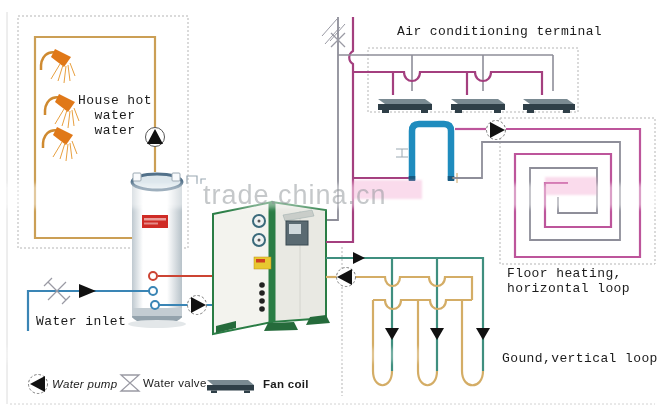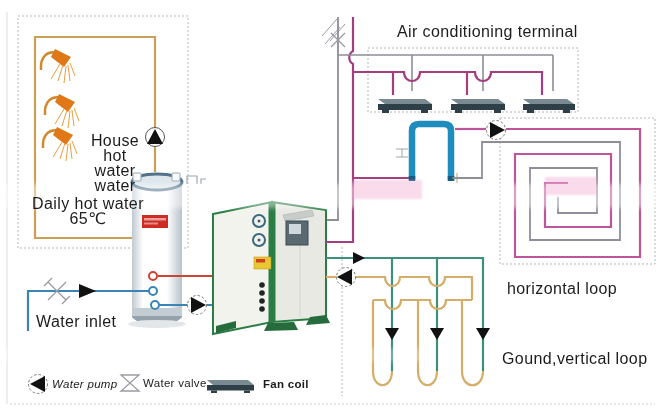--- a/index.html
+++ b/index.html
@@ -1,21 +1,21 @@
 <!DOCTYPE html>
 <html><head>
 <meta charset="utf-8">
 <style>
   html,body{margin:0;padding:0;}
   body{width:660px;height:412px;position:relative;background:#ffffff;overflow:hidden;
        font-family:"Liberation Sans","DejaVu Sans",sans-serif;}
   .stage{position:absolute;inset:0;}
   svg{position:absolute;left:0;top:0;}
-  .lbl{position:absolute;color:#1c1c1c;font-size:16px;line-height:15px;letter-spacing:.4px;}
-  .lbl.center{text-align:center;margin-top:40px;}
+  .lbl{position:absolute;color:#1c1c1c;font-size:13px;line-height:15px;letter-spacing:.4px;font-family:Liberation Mono, monospace;}
+  .lbl.center{text-align:center;}
   .legend-lbl{position:absolute;color:#1c1c1c;font-size:11.5px;letter-spacing:.3px;}
   .wm-band{position:absolute;left:0;width:660px;background:rgba(255,255,255,.55);
            filter:blur(2px);pointer-events:none;}
   .wm-text{position:absolute;left:203px;top:180px;font-size:27px;color:rgba(140,145,150,.50);
            letter-spacing:1px;pointer-events:none;white-space:nowrap;}
   .wm-pink{position:absolute;background:rgba(242,160,205,.38);filter:blur(1px);pointer-events:none;}
 </style>
 </head>
 <body>
 
@@ -177,33 +177,30 @@
     <rect x="207" y="385" width="47" height="5.5" fill="#2f3f48"></rect>
     <rect x="211" y="390.5" width="6" height="2.5" fill="#2f3f48"></rect>
         <rect x="244" y="390.5" width="6" height="2.5" fill="#2f3f48"></rect>
   </g>
 </svg>
 
 <div class="wm-band" style="top:184px;height:24px;opacity:.8;"></div>
 <div class="wm-band" style="top:348px;height:14px;width:430px;opacity:.5;"></div>
 <div class="wm-pink" style="left:352px;top:180px;width:70px;height:19px;"></div>
 <div class="wm-pink" style="left:545px;top:177px;width:52px;height:18px;"></div>
+<div class="wm-text">trade.china.cn</div>
 
 <div class="lbl" style="left:397px;top:24px;">Air conditioning terminal</div>
 <div class="lbl center" style="left:78px;top:93px;width:74px;">
   <span>House hot</span><br>
   <span>water water</span>
 </div>
-<div class="lbl center" style="left:32px;top:156px;width:112px;">
-  <span>Daily hot water</span><br>
-  <span>65℃</span>
-</div>
 <div class="lbl" style="left:36px;top:314px;">Water inlet</div>
 <div class="lbl" style="left:507px;top:266px;">
-  <br>
+  <span>Floor heating,</span><br>
   <span>horizontal loop</span>
 </div>
 <div class="lbl" style="left:502px;top:351px;">Gound,vertical loop</div>
 
 <div class="legend-lbl" style="left:52px;top:378px;font-style:italic;">Water pump</div>
 <div class="legend-lbl" style="left:143px;top:377px;text-align:center;">Water valve</div>
 <div class="legend-lbl" style="left:263px;top:378px;font-weight:bold;">Fan coil</div>
 
 </div>
 

